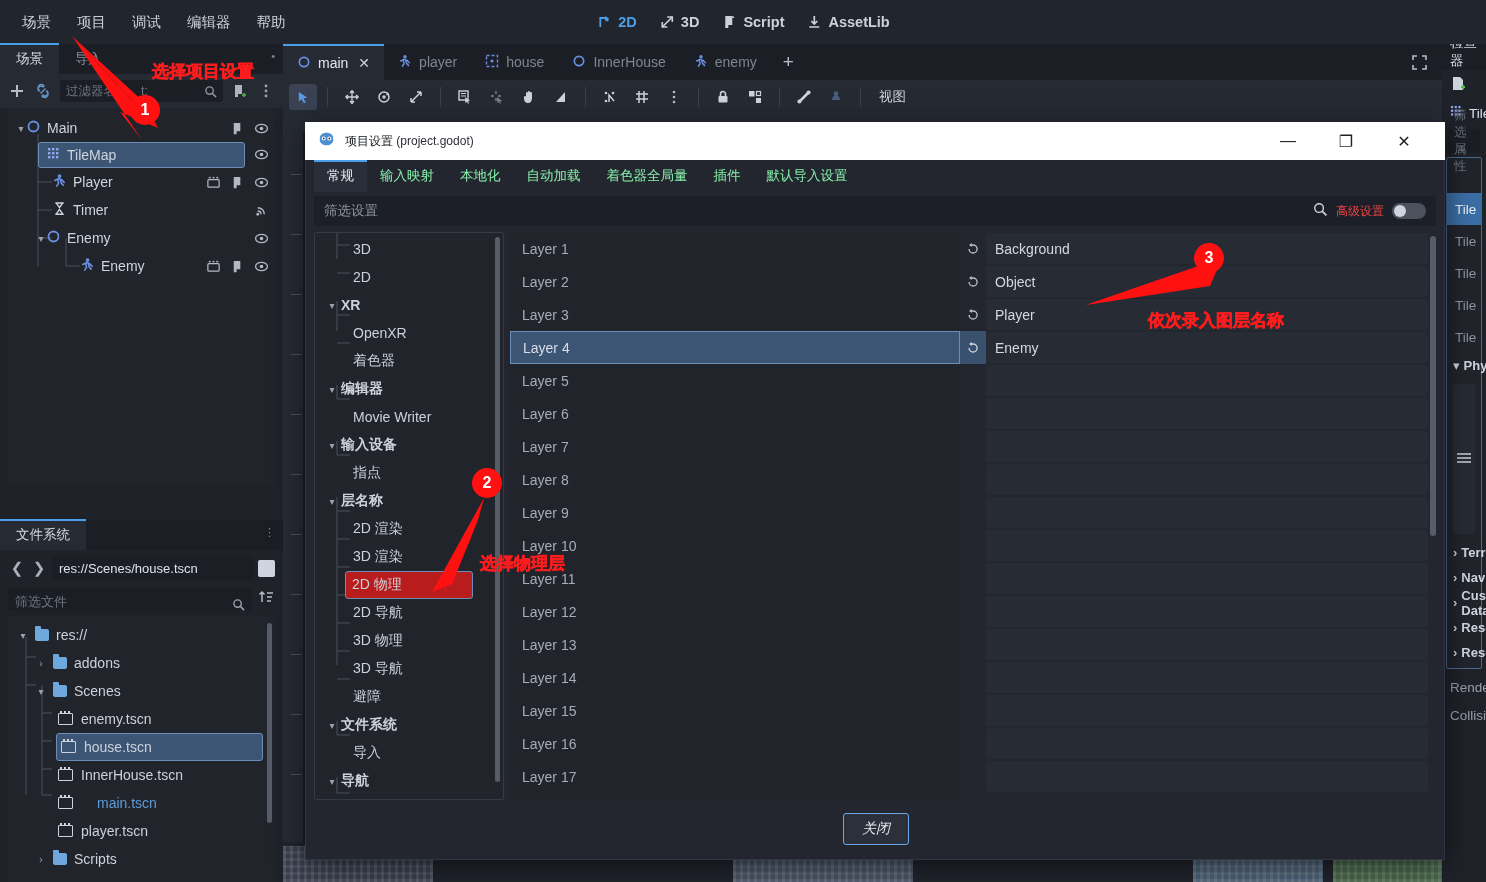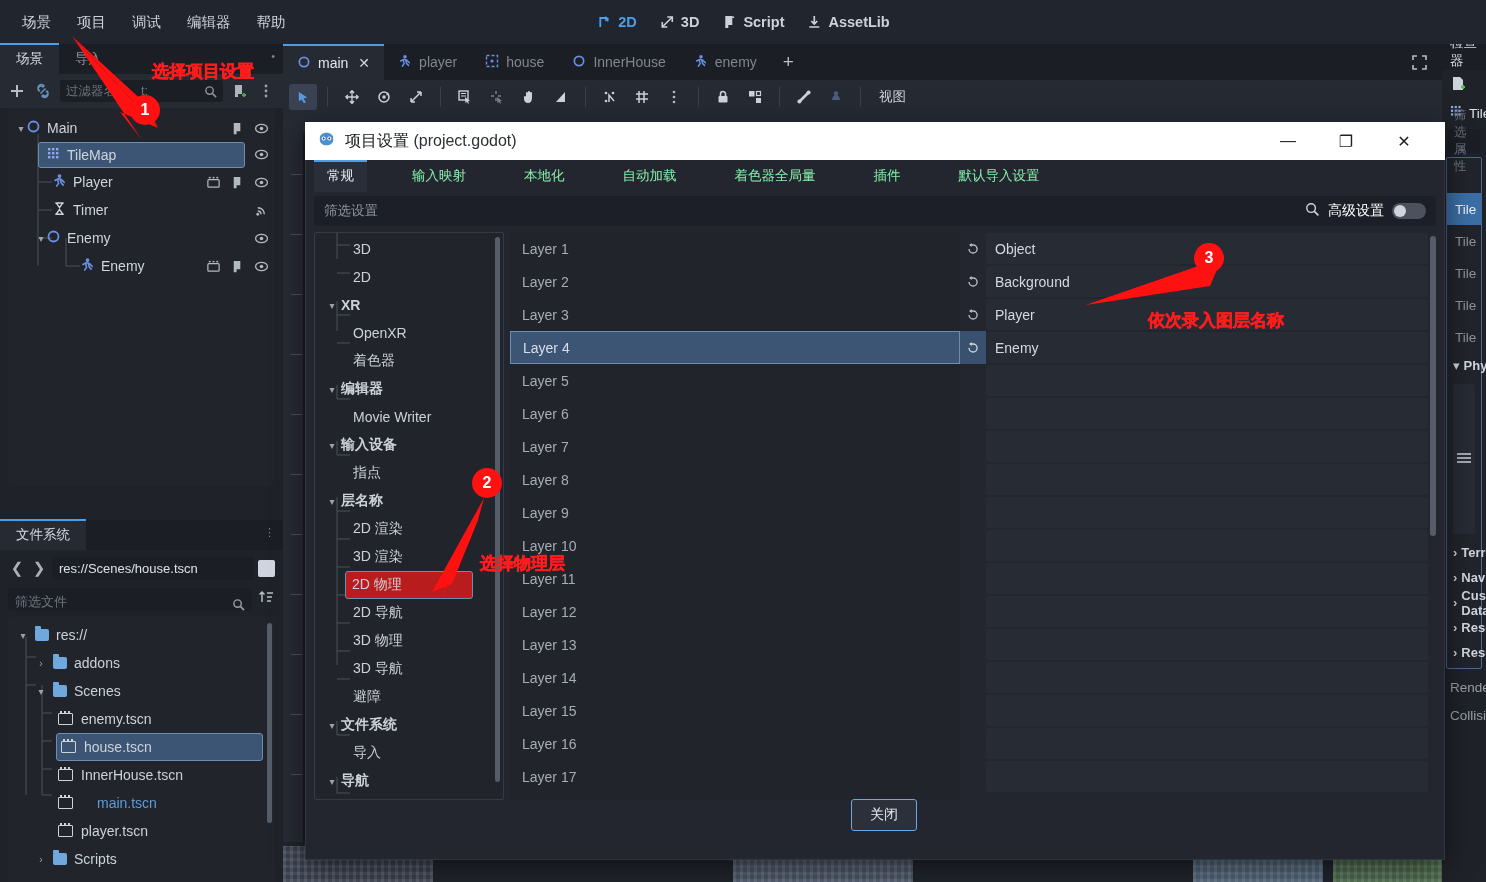--- a/index.html
+++ b/index.html
@@ -159,36 +159,36 @@
   .insp-box { margin:6px 6px; height:150px; background:#272b34; border-radius:2px;
      display:flex; align-items:center; justify-content:center;}
   
   #ps-dialog {
     position:absolute; left:305px; top:122px; width:1140px; height:738px;
     background:#23262e; box-shadow:0 6px 26px rgba(0,0,0,.55);
   }
   #ps-titlebar {
     height:38px; background:#ffffff; display:flex; align-items:center; padding:0 12px;
   }
-  #ps-title-text { font-size:16px; color:#15181d; margin-left:9px; }
+  #ps-title-text { font-size:12px; color:#15181d; margin-left:9px; }
   #ps-title-text .paren { color:#2b2f36; }
   .win-btns { margin-left:auto; display:flex; align-items:center; gap:0; }
   .win-btn { width:58px; height:38px; display:flex; align-items:center; justify-content:center;
      color:#1d2026; font-size:16px; }
   #ps-body { position:absolute; left:0; top:38px; width:1140px; height:700px; background:#23262e;
      border:1px solid #2f3440; border-top:none; }
-  #ps-tabs { height:32px; display:flex; align-items:flex-end; padding-left:8px; background:#23262e;gap:32px; }
+  #ps-tabs { height:32px; display:flex; align-items:flex-end; padding-left:8px; background:#23262e; }
   .ps-tab { padding:5px 13px 7px; font-size:13.5px; color:#86efac; }
   .ps-tab.active { color:#e5eaf1; border-top:2px solid #4b9fe8; background:#2a2e38; }
   #ps-filter-row {
     margin:4px 8px 0; height:30px; background:#1c1f27; border-radius:3px;
     display:flex; align-items:center; padding:0 10px; gap:8px;
   }
   #ps-filter-ph { flex:1; color:#8d949e; font-size:13.5px; }
-  #adv-label { font-size:14px; color:#ffffff; }
+  #adv-label { font-size:12px; color:#ef4444; }
   .toggle { width:34px; height:16px; background:#4b525d; border-radius:9px; position:relative; }
   .toggle .knob { position:absolute; left:2px; top:2px; width:12px; height:12px; border-radius:50%; background:#cfd5de;}
   
   #ps-content { position:absolute; left:8px; top:72px; width:1124px; height:568px; display:flex; gap:6px;}
   #settings-tree {
     width:190px; background:#21242b; border:1px solid #343a46; border-radius:2px;
     position:relative; overflow:hidden; padding-top:2px;
   }
   .st-row { height:28px; display:flex; align-items:center; font-size:14px; color:#ccd2da; position:relative; }
   .st-row.group { font-weight:bold; }
@@ -199,22 +199,22 @@
   .layer-row { height:33px; display:flex; align-items:center; padding-left:12px;
      font-size:14px; color:#a6adb7; position:relative; }
   .layer-row.sel { background:#3c5575; color:#d8deea; border:1px solid #6c8db5; }
   #layer-values { flex:1; background:#23262e; position:relative; }
   .value-row { height:33px; display:flex; align-items:center; position:relative; }
   .val-reset { width:26px; display:flex; align-items:center; justify-content:center; opacity:.9; }
   .val-field { flex:1; height:31px; background:#272b34; border-radius:2px; display:flex;
      align-items:center; padding:0 9px; font-size:14px; color:#d3d9e2; margin-right:10px; }
   .value-row.sel .val-reset { background:#3c5575; height:33px; }
   #layers-scroll { position:absolute; right:2px; top:4px; width:6px; height:300px; background:#565d68; border-radius:3px;}
-  #ps-footer { position:absolute; left:8px; bottom:0; width:1140px; height:60px;
-     display:flex; align-items:flex-start; justify-content:center; }
+  #ps-footer { position:absolute; left:0; bottom:0; width:1140px; height:60px;
+     display:flex; align-items:center; justify-content:center;font-style:italic; }
   #close-btn { padding:6px 18px; background:#2b303a; border:1px solid #6aa8e8; border-radius:3px;
       color:#e3e8ef; font-size:14px; }
   
   .anno-text {
     position:absolute; color:#ff1c1c; font-weight:bold; font-size:17px;
     -webkit-text-stroke:0.6px #ff1c1c; white-space:nowrap;
   }
   .anno-badge {
     position:absolute; width:30px; height:30px; border-radius:50%; background:#ff1111;
     color:#fff; font-weight:bold; font-size:16px; display:flex; align-items:center; justify-content:center;
@@ -877,30 +877,30 @@
           <div class="layer-row">Layer 17</div>
         </div>
         <div id="layer-values">
           <div class="value-row">
             <span class="val-reset">
                 <svg width="14" height="14" viewBox="0 0 16 16">
                   <path d="M3.5 8a4.6 4.6 0 104.6-4.6H4.6" stroke="#cdd3dc" stroke-width="1.5" fill="none"></path>
                   <path d="M6.4 1.2L3.6 3.5l2.8 2.2z" fill="#cdd3dc"></path>
                 </svg>
               </span>
-            <span class="val-field">Object</span>
+            <span class="val-field">Background</span>
           </div>
           <div class="value-row">
             <span class="val-reset">
                 <svg width="14" height="14" viewBox="0 0 16 16">
                   <path d="M3.5 8a4.6 4.6 0 104.6-4.6H4.6" stroke="#cdd3dc" stroke-width="1.5" fill="none"></path>
                   <path d="M6.4 1.2L3.6 3.5l2.8 2.2z" fill="#cdd3dc"></path>
                 </svg>
               </span>
-            <span class="val-field">Background</span>
+            <span class="val-field">Object</span>
           </div>
           <div class="value-row">
             <span class="val-reset">
                 <svg width="14" height="14" viewBox="0 0 16 16">
                   <path d="M3.5 8a4.6 4.6 0 104.6-4.6H4.6" stroke="#cdd3dc" stroke-width="1.5" fill="none"></path>
                   <path d="M6.4 1.2L3.6 3.5l2.8 2.2z" fill="#cdd3dc"></path>
                 </svg>
               </span>
             <span class="val-field">Player</span>
           </div>

